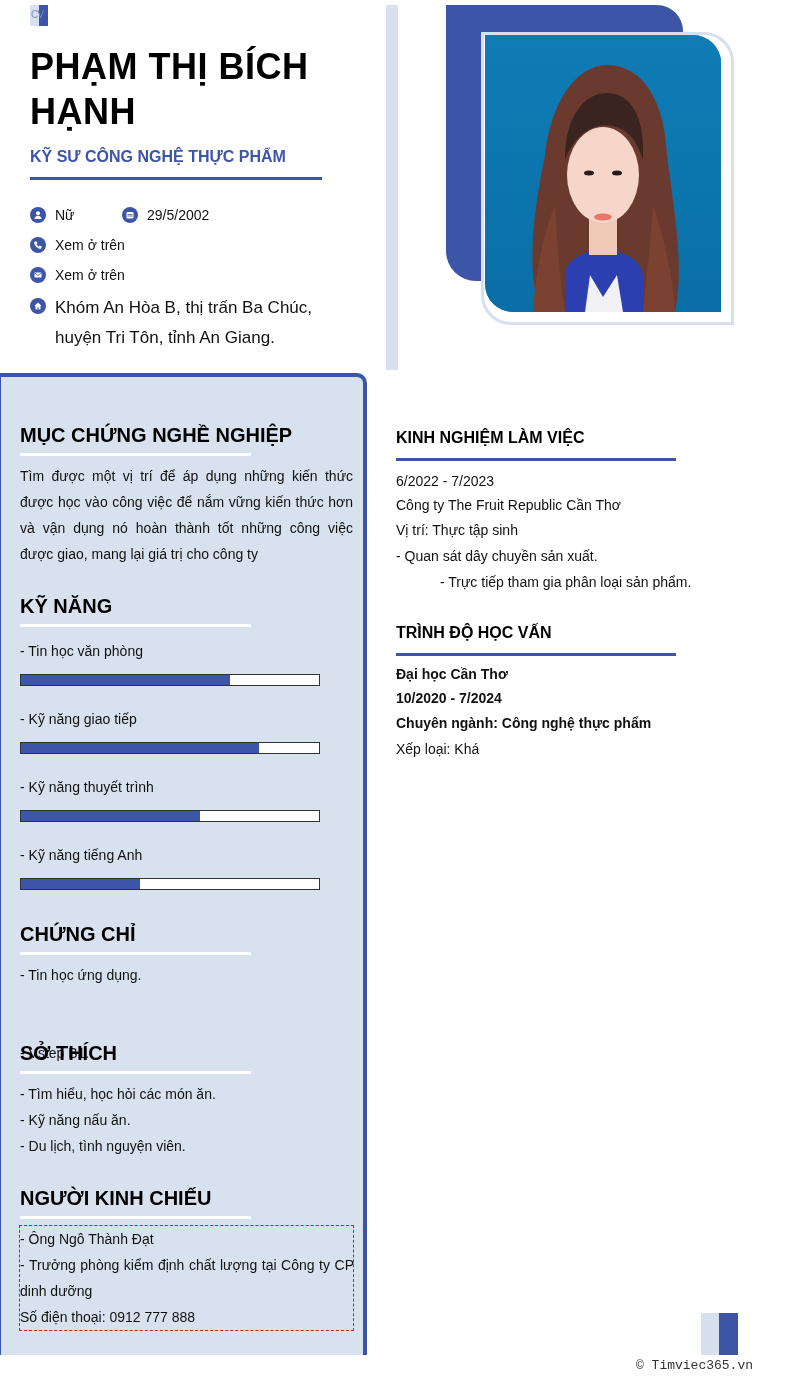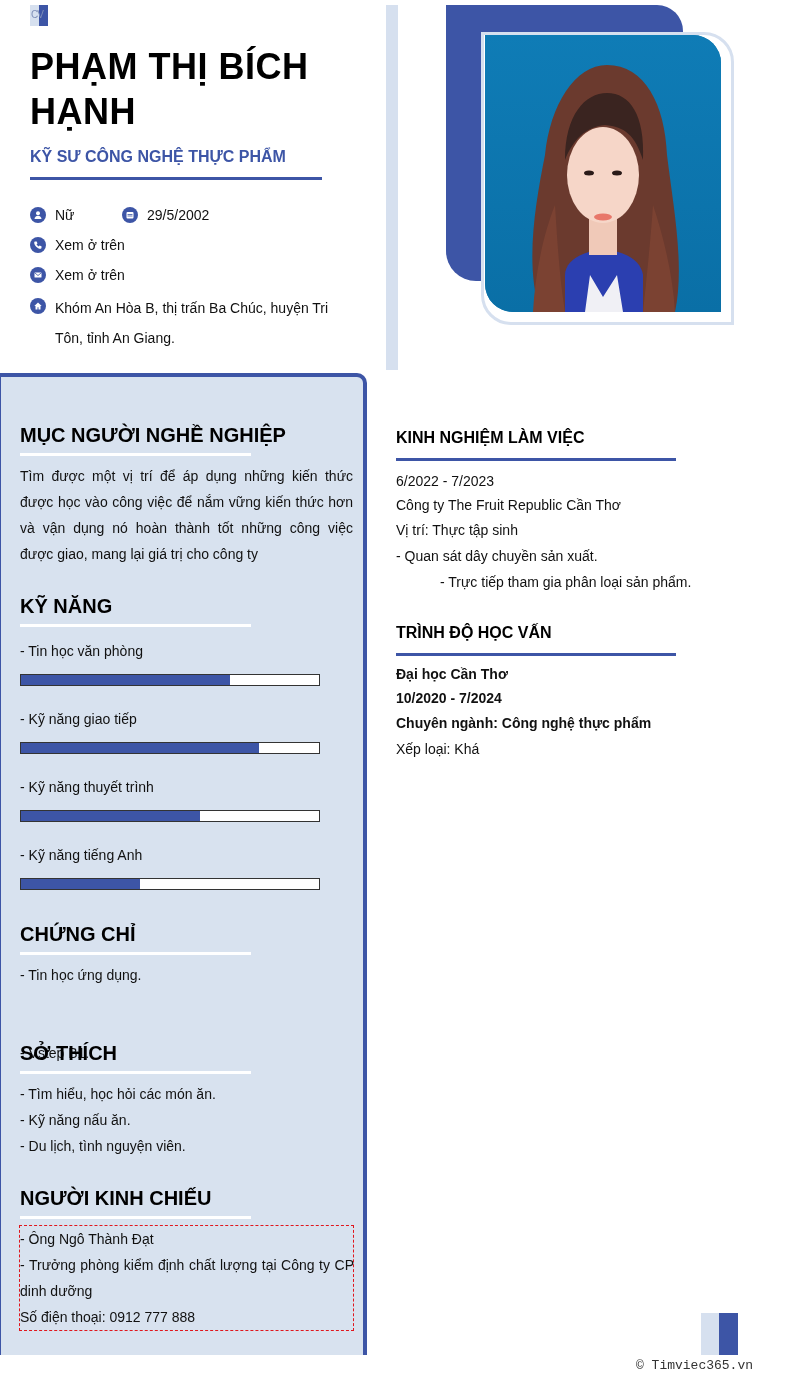--- a/index.html
+++ b/index.html
@@ -11,21 +11,21 @@
   .logo .r { width: 9px; height: 100%; background: #3d55a6; }
   .logo span.t { position: absolute; left: 1px; top: 4px; font-size: 10px; color: #7f8fb8; letter-spacing: -1px; }
 
   .name { position: absolute; left: 30px; top: 44px; width: 330px; font-size: 36px; font-weight: 700; line-height: 45px; color: #000; letter-spacing: 0.5px; }
   .job-title { position: absolute; left: 30px; top: 148px; font-size: 16px; font-weight: 700; color: #3d55a6; }
   .title-rule { position: absolute; left: 30px; top: 177px; width: 292px; height: 3px; background: #3d55a6; }
 
   .info-row { position: absolute; left: 30px; display: flex; align-items: center; font-size: 14px; color: #111; }
   .ic { width: 16px; height: 16px; border-radius: 50%; background: #3d55a6; display: inline-flex; align-items: center; justify-content: center; margin-right: 9px; flex-shrink: 0; }
   .ic svg { width: 10px; height: 10px; fill: #fff; }
-  .addr { position: absolute; left: 55px; top: 293px; width: 275px; font-size: 14px; line-height: 30px; color: #111; }
+  .addr { position: absolute; left: 55px; top: 293px; width: 275px; font-size: 17px; line-height: 30px; color: #111; }
   .addr-ic { position: absolute; left: 30px; top: 298px; }
 
   .vrule { position: absolute; left: 386px; top: 5px; width: 12px; height: 365px; background: #d6e0ef; }
 
   .photo-block { position: absolute; left: 446px; top: 5px; width: 237px; height: 276px; background: #3d55a6; border-top-right-radius: 26px; border-bottom-left-radius: 30px; }
   .photo-frame { position: absolute; left: 481px; top: 32px; width: 253px; height: 293px; border: 3px solid #d6e0ef; border-top-right-radius: 30px; border-bottom-left-radius: 30px; background: #fff; }
   .photo { position: absolute; left: 485px; top: 35px; width: 236px; height: 277px; border-top-right-radius: 28px; border-bottom-left-radius: 28px; overflow: hidden; background: #0e7ab3; }
 
   .sidebar { position: absolute; left: -3px; top: 373px; width: 370px; height: 982px; background: #d8e2ef; border: 4px solid #3d55a6; border-bottom: none; border-top-right-radius: 10px; }
   .sb-section-title { position: absolute; left: 20px; font-size: 20px; font-weight: 700; color: #000; }
@@ -126,21 +126,21 @@
     <ellipse cx="104" cy="138" rx="5" ry="2.5" fill="#2a1a18"></ellipse>
     <ellipse cx="132" cy="138" rx="5" ry="2.5" fill="#2a1a18"></ellipse>
     <ellipse cx="118" cy="182" rx="9" ry="3.5" fill="#e8776a"></ellipse>
     <path d="M48 277 C50 240 58 200 70 170 C72 200 74 240 80 277 Z" fill="#7b4232"></path>
     <path d="M190 277 C188 240 178 200 168 170 C166 200 162 240 158 277 Z" fill="#7b4232"></path>
   </svg>
 </div>
 
 <div class="sidebar"></div>
 
-<div class="sb-section-title" style="top:424px;">MỤC NGƯỜI NGHỀ NGHIỆP</div>
+<div class="sb-section-title" style="top:424px;">MỤC CHỨNG NGHỀ NGHIỆP</div>
 <div class="sb-rule" style="top:453px;"></div>
 <div class="sb-text objective" style="top:463px;">Tìm được một vị trí để áp dụng những kiến thức được học vào công việc để nắm vững kiến thức hơn và vận dụng nó hoàn thành tốt những công việc được giao, mang lại giá trị cho công ty</div>
 
 <div class="sb-section-title" style="top:595px;">KỸ NĂNG</div>
 <div class="sb-rule" style="top:624px;"></div>
 
 <div class="sb-text" style="top:638px;">- Tin học văn phòng</div>
 <div class="skill-bar" style="top:674px;">
     <div class="skill-fill" style="width:70%;"></div>
   </div>

